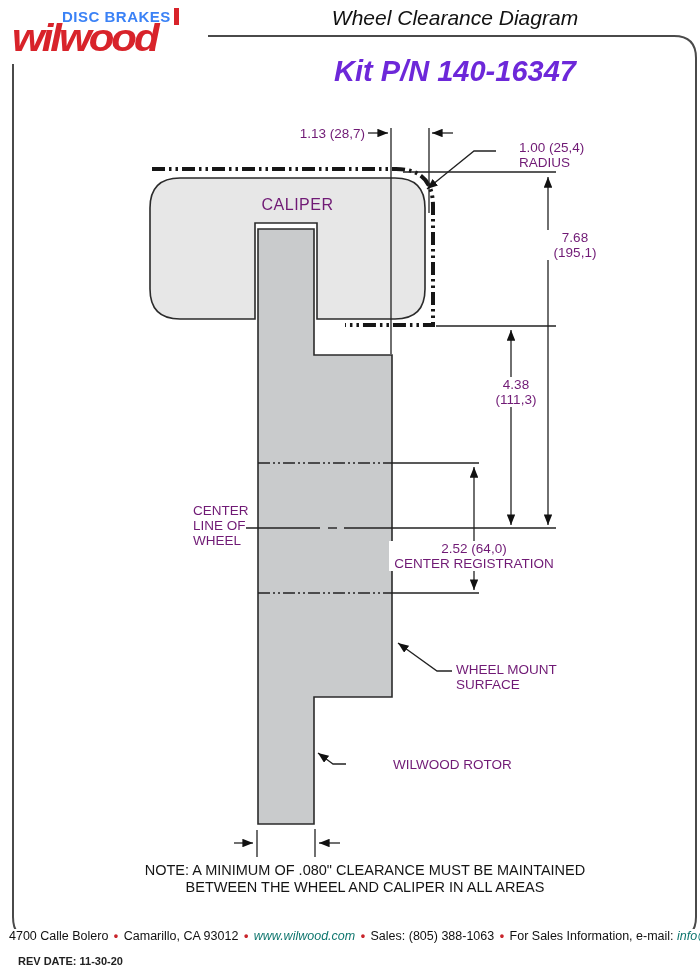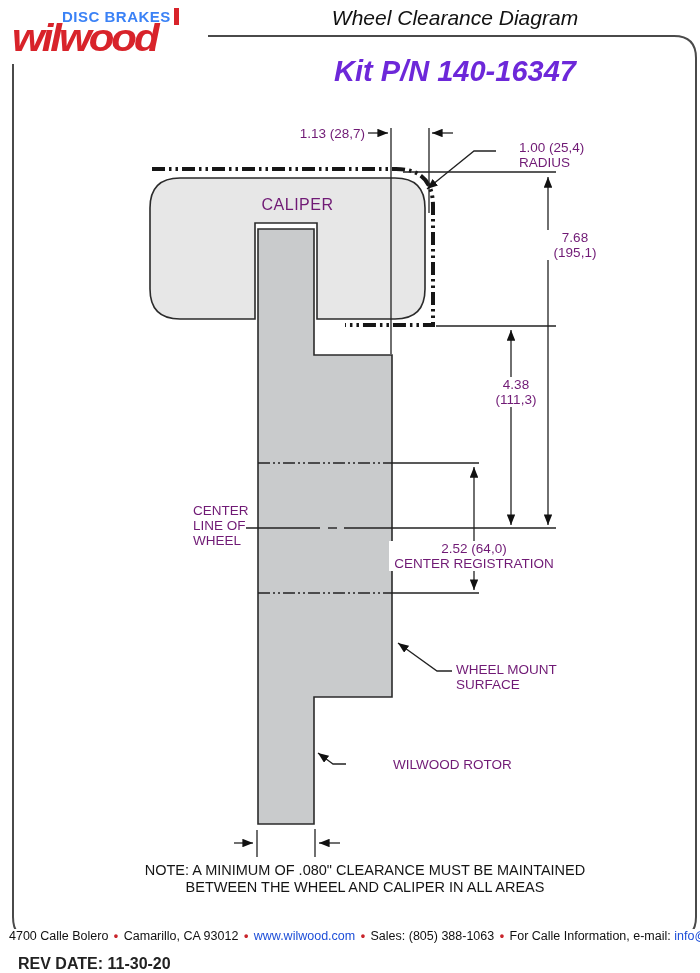--- a/index.html
+++ b/index.html
@@ -62,22 +62,22 @@
     font-size: 14.5px; line-height: 17px; color: #151515; white-space: nowrap;
   }
 
   
   .footer-line {
     left: 0; top: 929px; width: 700px; text-align: center;
     font-size: 12.5px; white-space: nowrap;
   }
   .footer-line .inner { background: #fff; padding: 0 9px; }
   .sep { color: #c9252c; font-weight: bold; padding: 0 2px; }
-  .lnk { color: #1d4ed8; text-decoration: none; }
-  .rev-date { left: 18px; top: 955px; font-size: 16px; font-weight: bold; color: #222; }
+  .lnk { color: #0f766e; text-decoration: none; font-style: italic; }
+  .rev-date { left: 18px; top: 955px; font-size: 11px; font-weight: bold; color: #222; }
 </style>
 </head>
 <body>
 
 <div id="page">
 
   <svg id="diagram-svg" width="700" height="973" viewBox="0 0 700 973">
     <defs>
       <marker id="arr" viewBox="0 0 10 8" refX="10" refY="4" markerWidth="11" markerHeight="8.5" orient="auto" markerUnits="userSpaceOnUse">
         <path d="M 0 0 L 10 4 L 0 8 Z" fill="#111"></path>
@@ -192,20 +192,20 @@
   <div class="abs footer-line">
     <span class="inner">
       <span>4700 Calle Bolero</span>
       <span class="sep">•</span>
       <span>Camarillo, CA 93012</span>
       <span class="sep">•</span>
       <a href="#" class="lnk">www.wilwood.com</a>
       <span class="sep">•</span>
       <span>Sales: (805) 388-1063</span>
       <span class="sep">•</span>
-      <span>For Calle Information, e-mail:</span>
+      <span>For Sales Information, e-mail:</span>
       <a href="#" class="lnk">info@wilwood.com</a>
     </span>
   </div>
 
   <div class="abs rev-date">REV DATE:  11-30-20</div>
 
 </div>
 
 </body></html>

